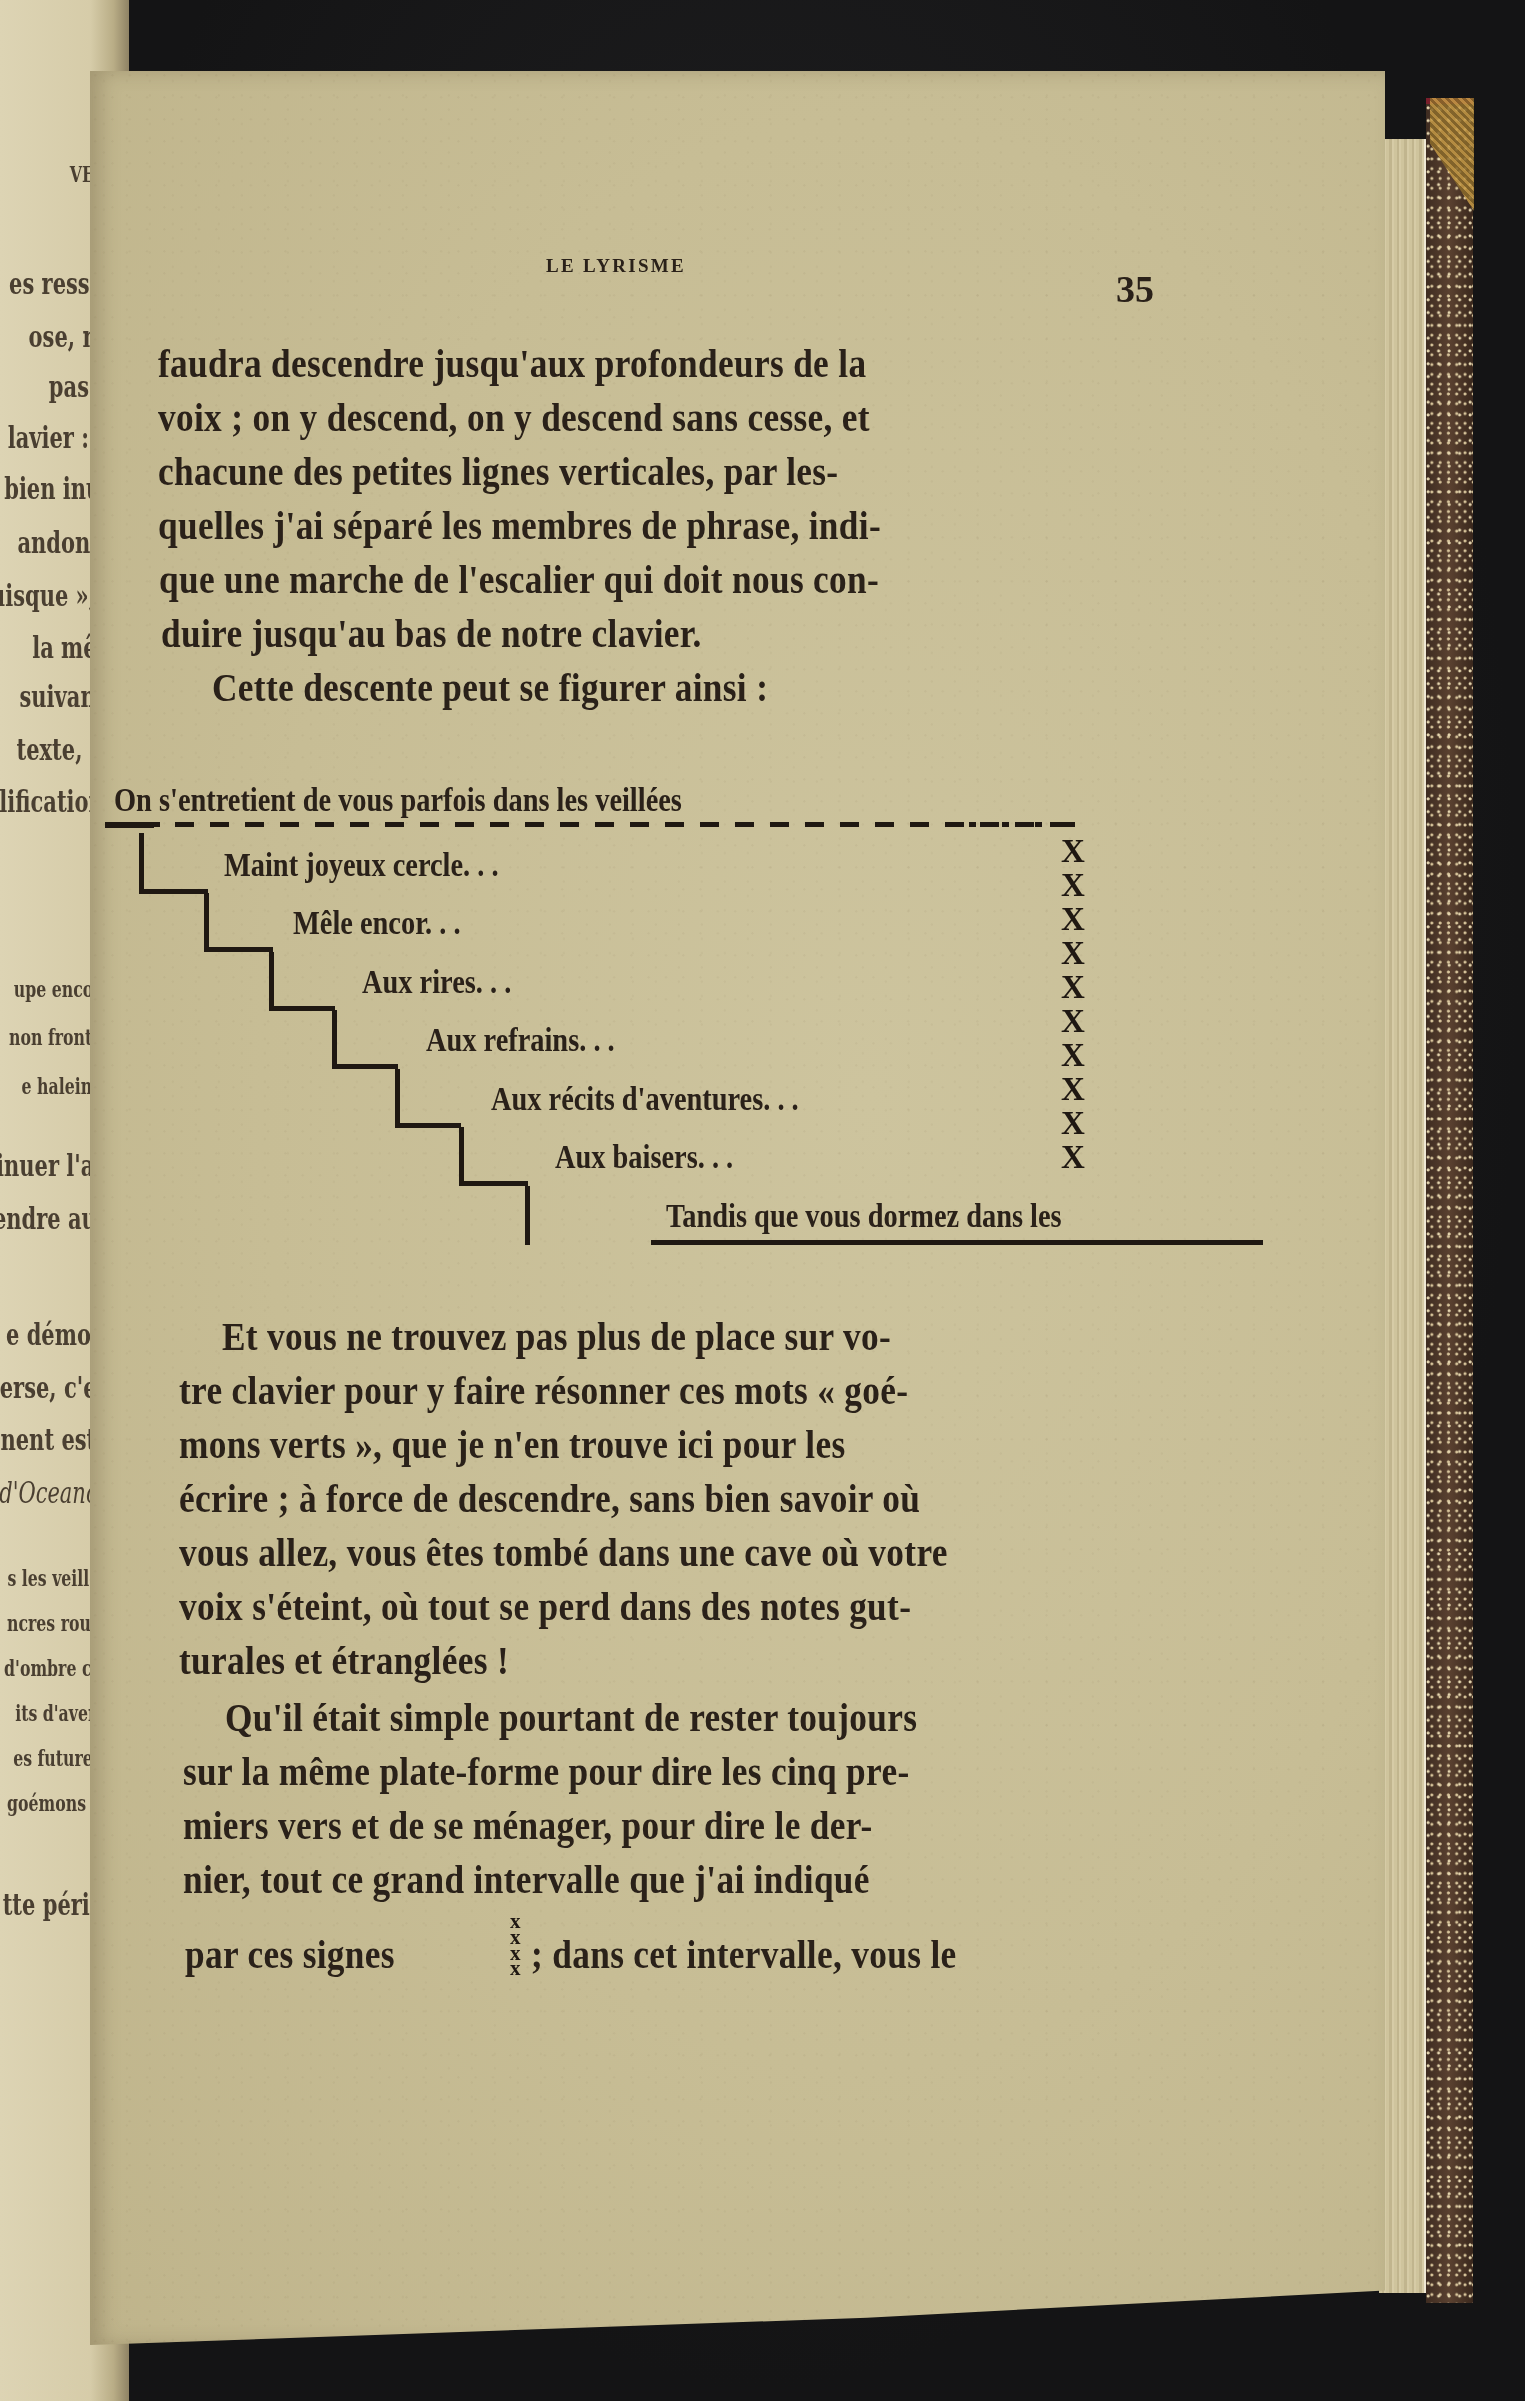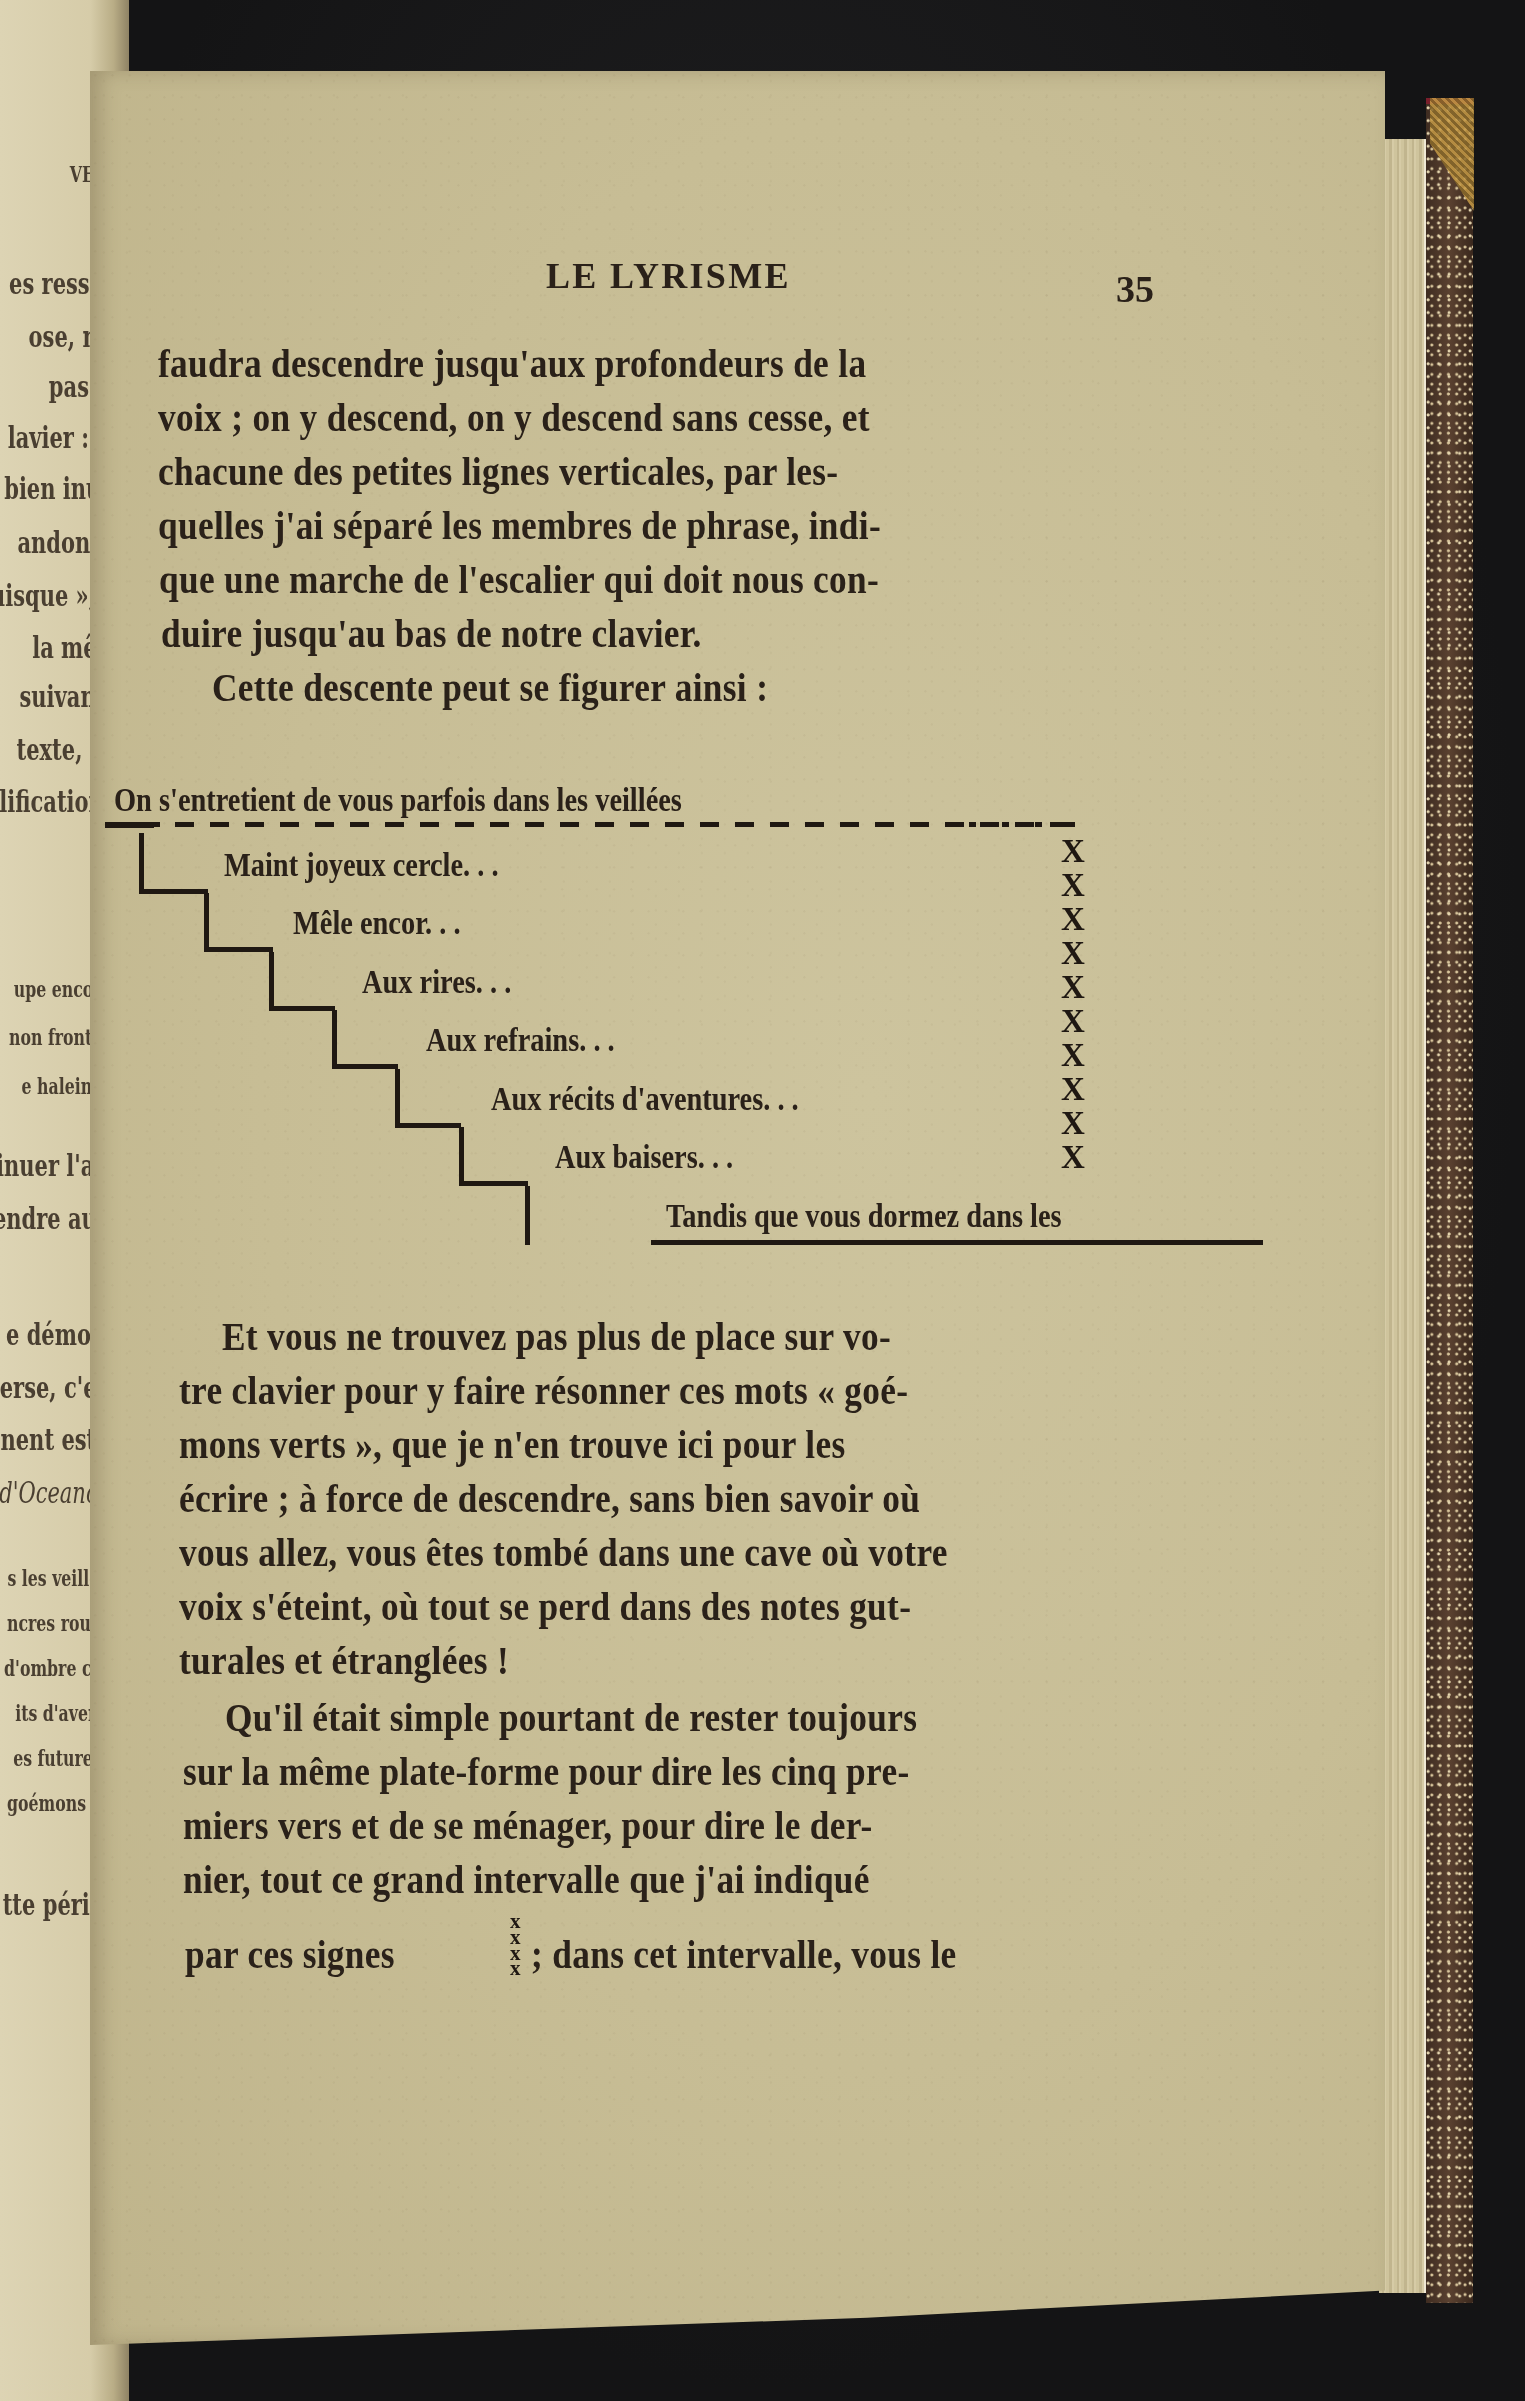--- a/index.html
+++ b/index.html
@@ -58,21 +58,21 @@
   .page::after {
     content: ""; position: absolute; inset: 0;
     background:
       radial-gradient(circle at 30% 20%, rgba(90,70,40,0.06) 0.8px, transparent 1.5px) 0 0 / 17.3px 22px,
       radial-gradient(circle at 60% 70%, rgba(90,70,40,0.05) 0.8px, transparent 1.5px) 0 0 / 23px 14.3px;
     pointer-events: none;
   }
 
   .ink { color: #2a2119; }
   .running-head {
-    position: absolute; top: 255px; left: 546px; font-size: 36px; letter-spacing: 2.3px;
+    position: absolute; top: 255px; left: 546px; font-size: 19px; letter-spacing: 2.3px;
     font-weight: bold;
   }
   .page-number {
     position: absolute; top: 249px; left: 1116px; font-size: 38px; font-weight: bold; margin-top: 18px;
   }
 
   .line {
     position: absolute; white-space: nowrap; font-size: 41px; font-weight: bold;
     transform-origin: left center; letter-spacing: 0.4px;
   }

